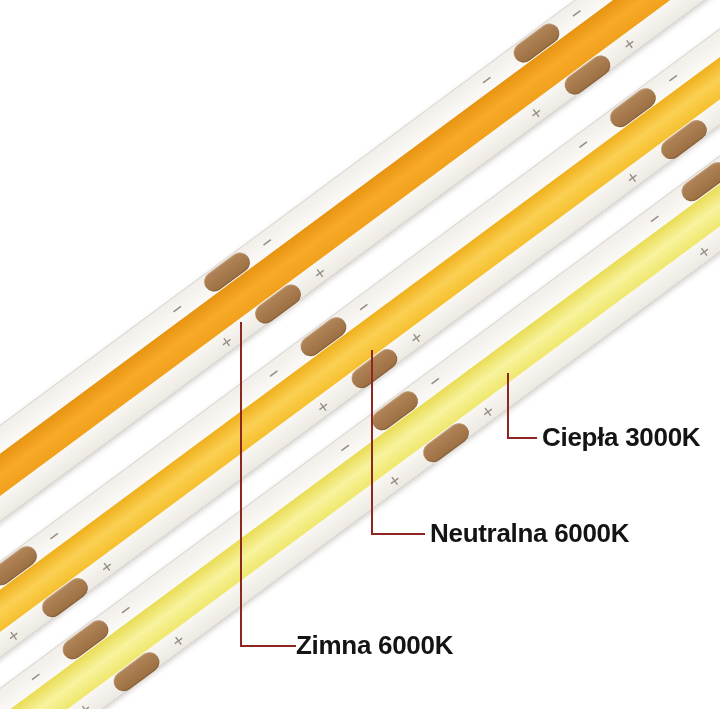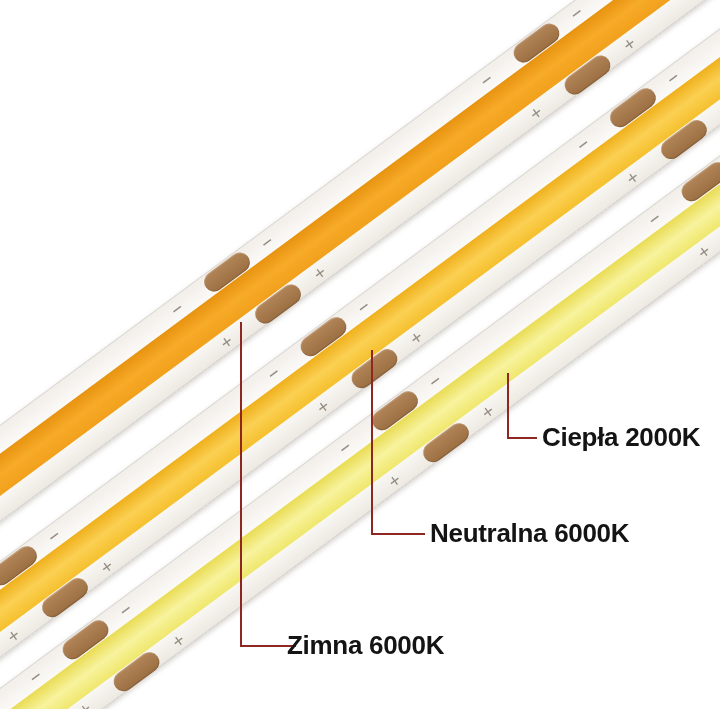--- a/index.html
+++ b/index.html
@@ -109,16 +109,16 @@
       </div>
     </div>
   <div>
       <div class="cline" style="left: 507px; top: 373px; width: 2px; height: 66px; background: rgb(142, 39, 34);"></div>
       <div class="cline" style="left: 507px; top: 437px; width: 30px; height: 2px; background: rgb(142, 39, 34);"></div>
       <div class="cline" style="left: 371px; top: 350px; width: 2px; height: 185px; background: rgb(142, 39, 34);"></div>
       <div class="cline" style="left: 371px; top: 533px; width: 54px; height: 2px; background: rgb(142, 39, 34);"></div>
       <div class="cline" style="left: 240px; top: 322px; width: 2px; height: 325px; background: rgb(142, 39, 34);"></div>
       <div class="cline" style="left: 240px; top: 645px; width: 56px; height: 2px; background: rgb(142, 39, 34);"></div>
     </div>
-  <div class="callout-label" style="left: 542px; top: 438px;">Ciepła 2000K</div>
+  <div class="callout-label" style="left: 542px; top: 438px;">Ciepła 3000K</div>
   <div class="callout-label" style="left: 430px; top: 534px;">Neutralna 6000K</div>
-  <div class="callout-label" style="left: 287px; top: 646px;">Zimna 6000K</div>
+  <div class="callout-label" style="left: 296px; top: 646px;">Zimna 6000K</div>
 </div>
 
 </body></html>

